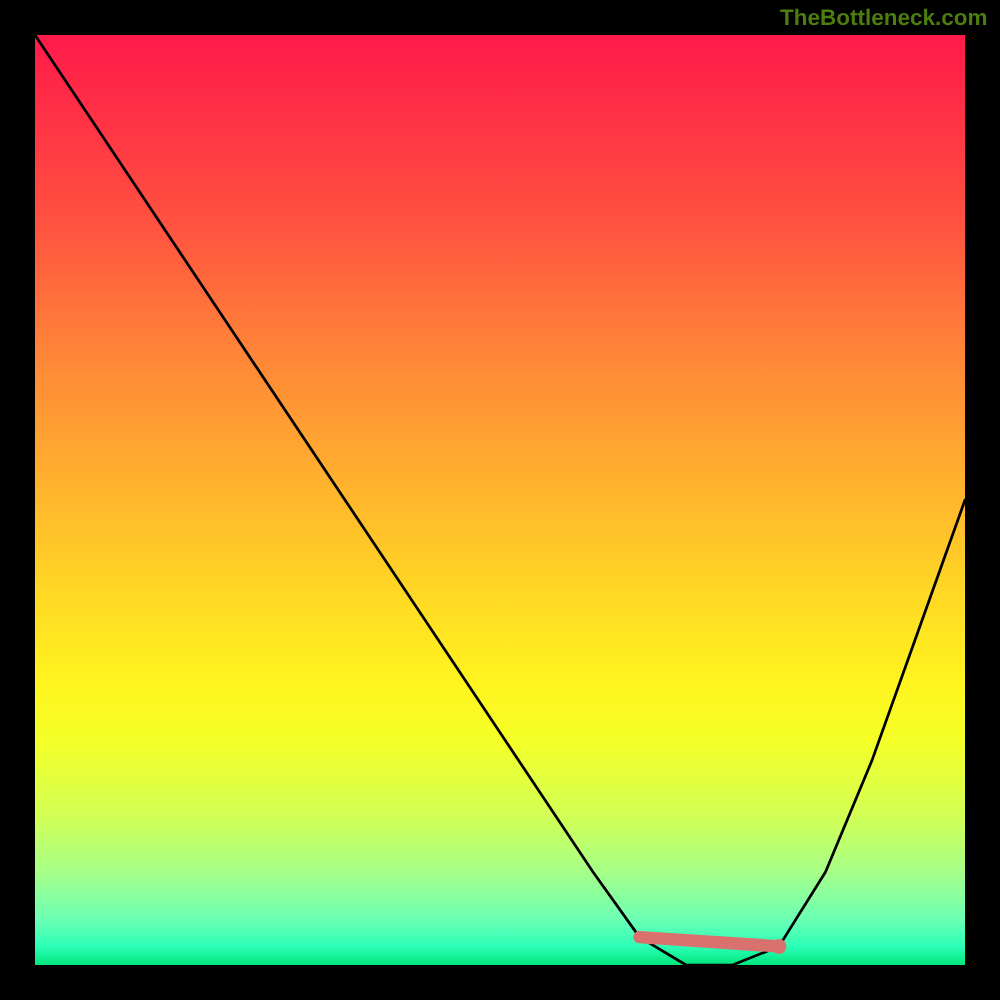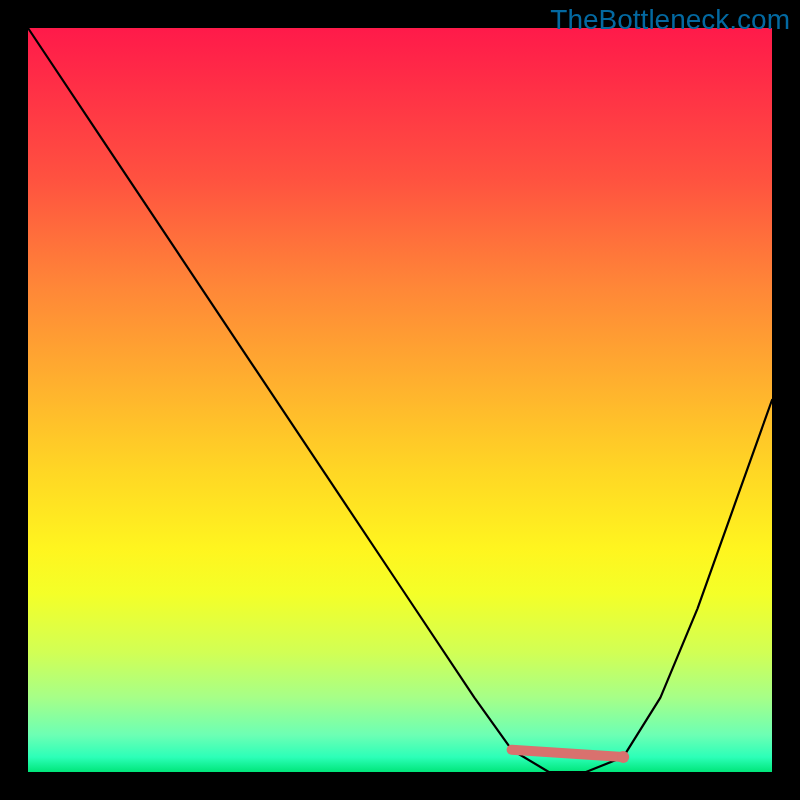--- a/index.html
+++ b/index.html
@@ -8,23 +8,23 @@
     width: 800px;
     height: 800px;
     background: #000;
     position: relative;
     font-family: Arial, sans-serif;
   }
   .watermark {
     position: absolute;
     top: 4px;
     right: 10px;
-    color: #0369a1;
-    font-size: 28px;
-    font-weight: 400;
+    color: #4d7c0f;
+    font-size: 18px;
+    font-weight: 700;
     z-index: 10;
   }
   .plot {
     position: absolute;
     left: 28px;
     top: 28px;
     width: 744px;
     height: 744px;
   }
   .gradient {

